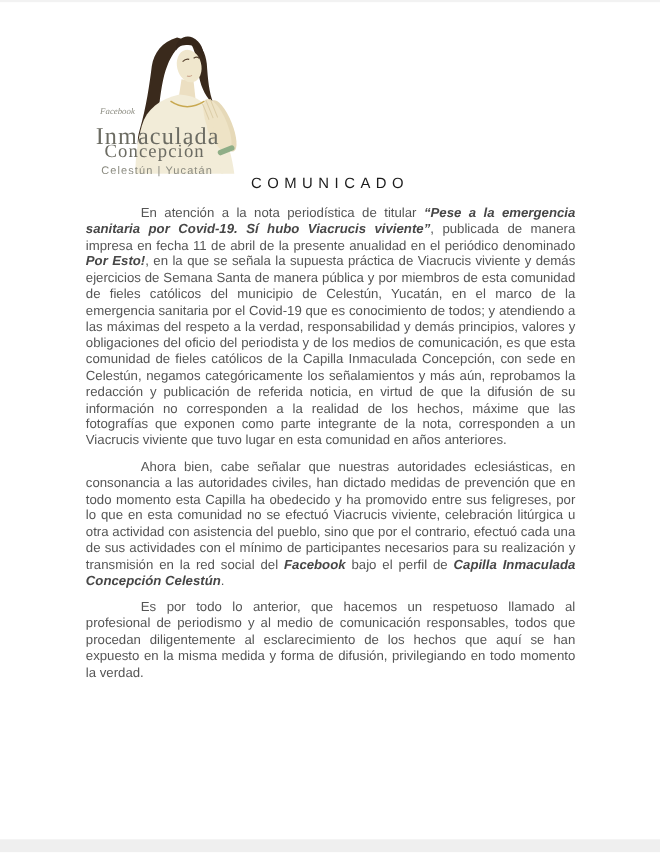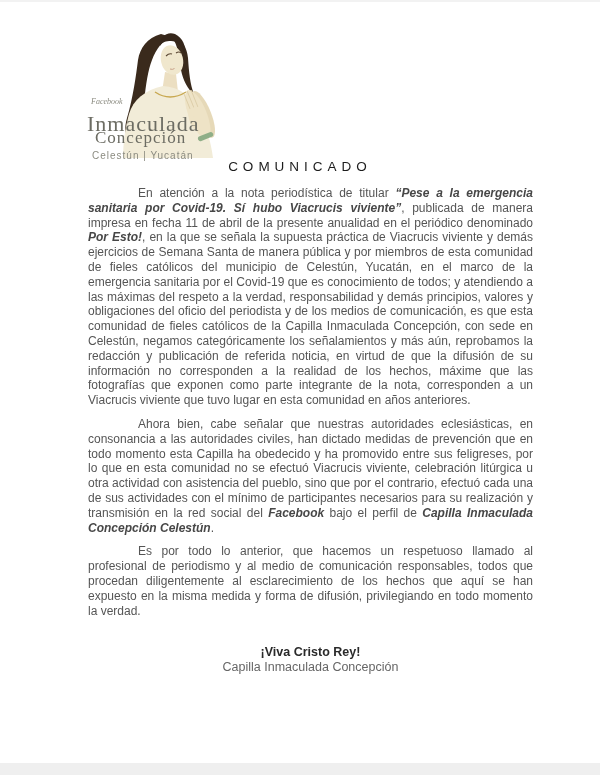--- a/index.html
+++ b/index.html
@@ -38,21 +38,21 @@
     left:7px; top:120px; font-size:10px; letter-spacing:1px; color:#8b8b80;
   }
   
   .doc-title {
     position:absolute; top:157px; left:0; width:100%;
     text-align:center; font-weight:normal; font-size:13.5px;
     letter-spacing:5px; color:#1c1c1c;
   }
   
   .doc-body {
-    position:absolute; left:88px; top:184px; width:445px;
+    position:absolute; left:78px; top:184px; width:445px;
     font-size:12px; line-height:14.8px; color:#555555;
     text-align:justify;
   }
   .doc-body p { margin:0 0 9px 0; text-indent:50px; }
   .doc-body p span.bolditalic { font-weight:bold; font-style:italic; color:#474747; }
   .date-line {
     text-align:right; text-indent:0 !important; margin-top:1px !important;
     color:#555555;
   }
   .closing { margin-top:27px; text-align:center; }
@@ -110,20 +110,16 @@
     <div class="logo-text logo-name2">Concepción</div>
     <div class="logo-text logo-location">Celestún | Yucatán</div>
   </div>
 
   <div class="doc-title">COMUNICADO</div>
 
   <div class="doc-body">
     <p><span class="normal">En atención a la nota periodística de titular </span><span class="bolditalic">“Pese a la emergencia sanitaria por Covid-19. Sí hubo Viacrucis viviente”</span><span class="normal">, publicada de manera impresa en fecha 11 de abril de la presente anualidad en el periódico denominado </span><span class="bolditalic">Por Esto!</span><span class="normal">, en la que se señala la supuesta práctica de Viacrucis viviente y demás ejercicios de Semana Santa de manera pública y por miembros de esta comunidad de fieles católicos del municipio de Celestún, Yucatán, en el marco de la emergencia sanitaria por el Covid-19 que es conocimiento de todos; y atendiendo a las máximas del respeto a la verdad, responsabilidad y demás principios, valores y obligaciones del oficio del periodista y de los medios de comunicación, es que esta comunidad de fieles católicos de la Capilla Inmaculada Concepción, con sede en Celestún, negamos categóricamente los señalamientos y más aún, reprobamos la redacción y publicación de referida noticia, en virtud de que la difusión de su información no corresponden a la realidad de los hechos, máxime que las fotografías que exponen como parte integrante de la nota, corresponden a un Viacrucis viviente que tuvo lugar en esta comunidad en años anteriores.</span></p>
     <p><span class="normal">Ahora bien, cabe señalar que nuestras autoridades eclesiásticas, en consonancia a las autoridades civiles, han dictado medidas de prevención que en todo momento esta Capilla ha obedecido y ha promovido entre sus feligreses, por lo que en esta comunidad no se efectuó Viacrucis viviente, celebración litúrgica u otra actividad con asistencia del pueblo, sino que por el contrario, efectuó cada una de sus actividades con el mínimo de participantes necesarios para su realización y transmisión en la red social del </span><span class="bolditalic">Facebook</span><span class="normal"> bajo el perfil de </span><span class="bolditalic">Capilla Inmaculada Concepción Celestún</span><span class="normal">.</span></p>
     <p><span class="normal">Es por todo lo anterior, que hacemos un respetuoso llamado al profesional de periodismo y al medio de comunicación responsables, todos que procedan diligentemente al esclarecimiento de los hechos que aquí se han expuesto en la misma medida y forma de difusión, privilegiando en todo momento la verdad.</span></p>
-    <div class="closing">
-      <div class="closing-slogan">¡Viva Cristo Rey!</div>
-      <div class="closing-signature">Capilla Inmaculada Concepción</div>
-    </div>
   </div>
 
   <div class="bottom-strip"></div>
 </div>
 
 </body></html>

